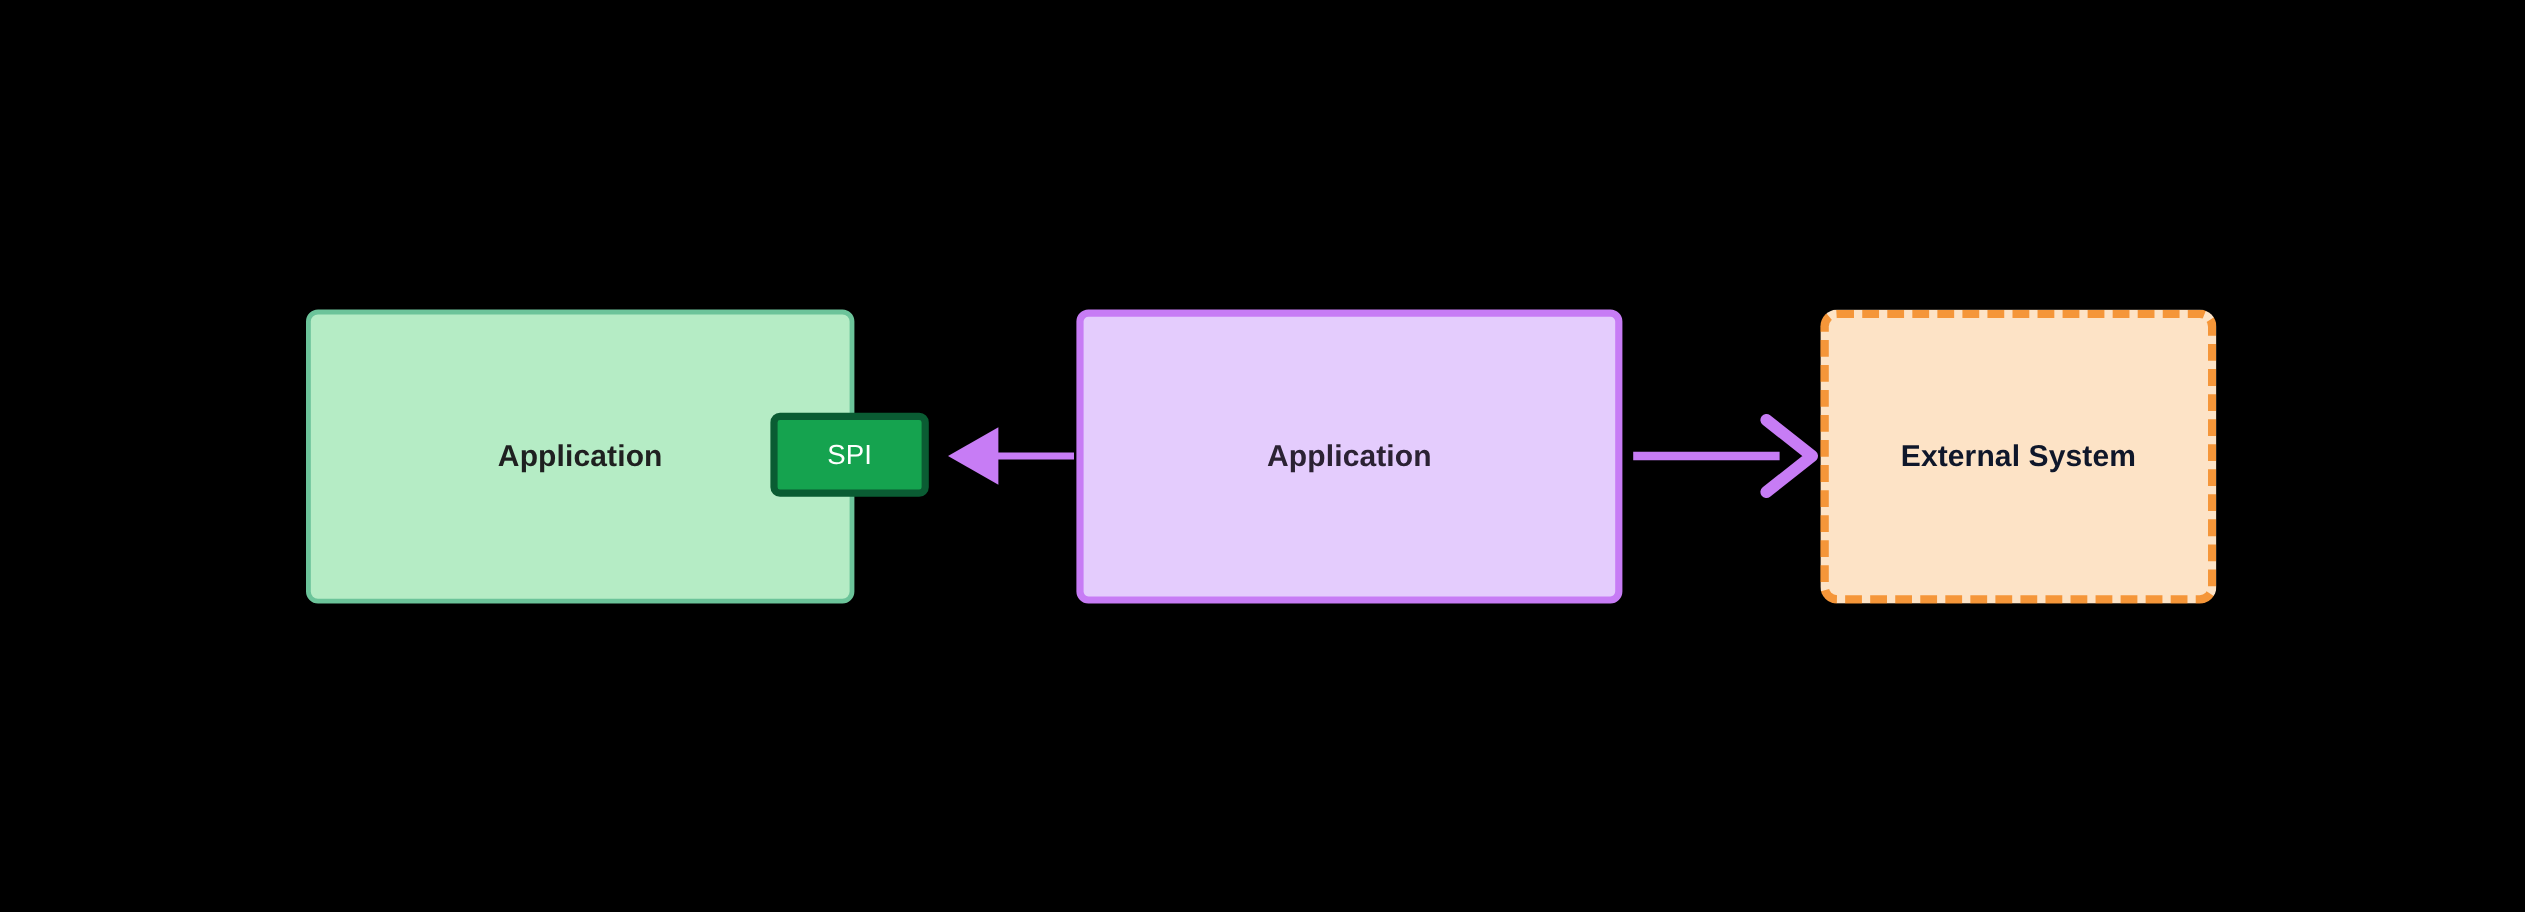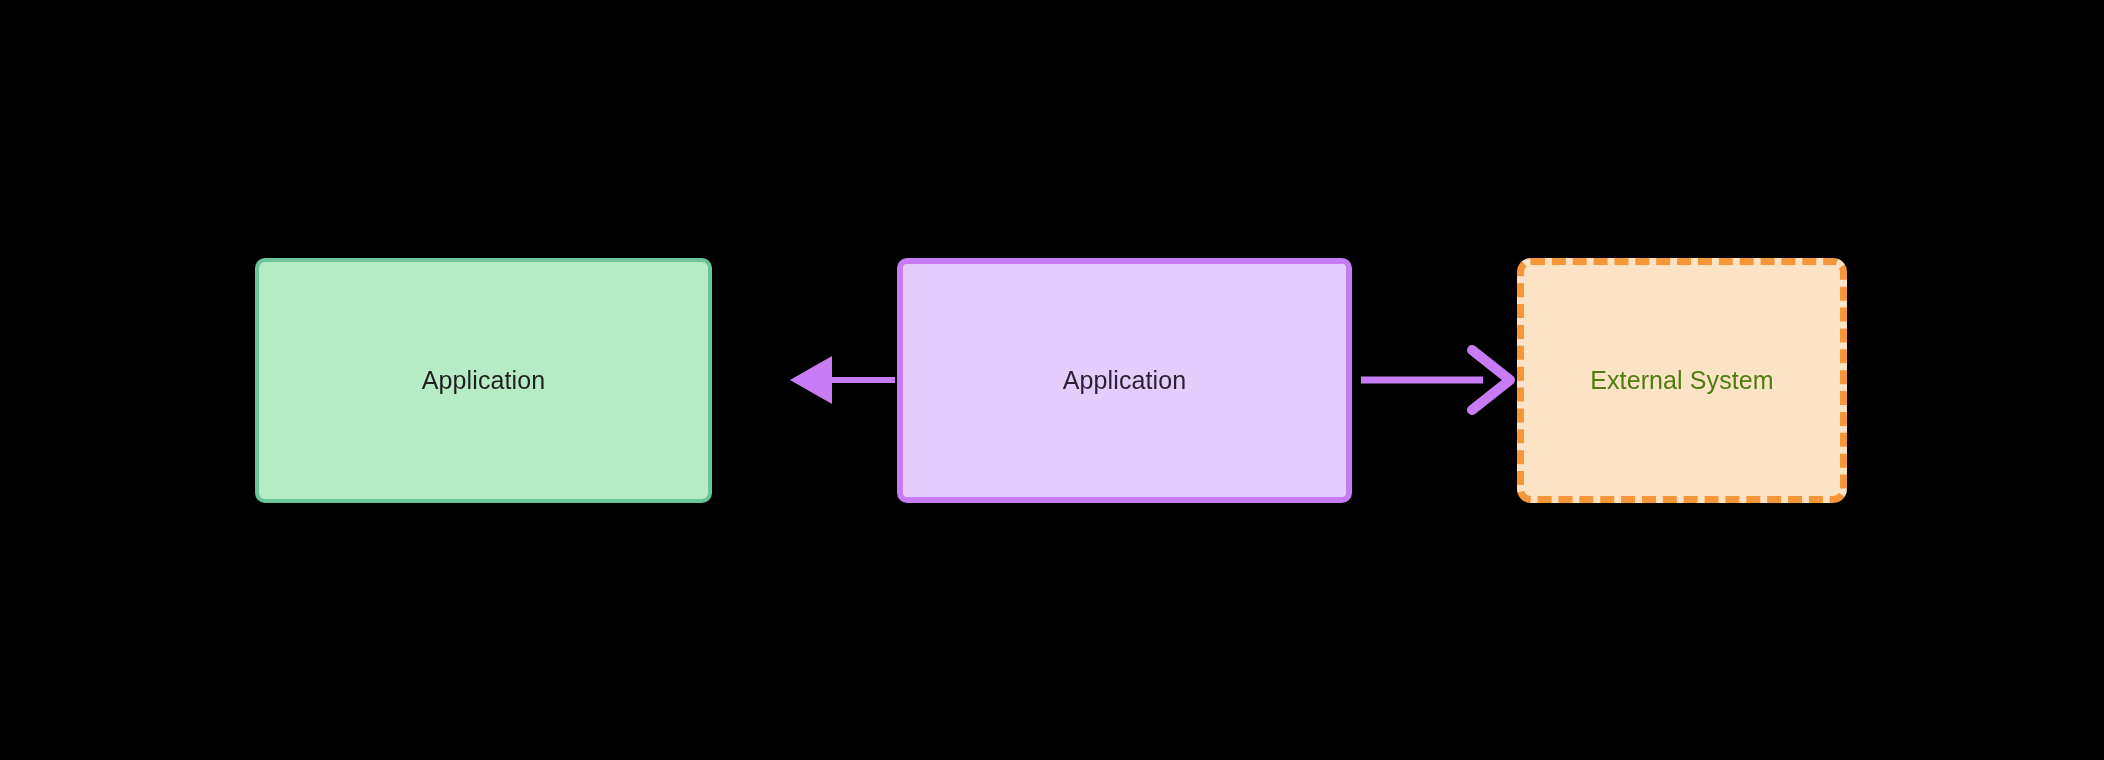--- a/index.html
+++ b/index.html
@@ -27,21 +27,21 @@
   .node {
     position: absolute;
     box-sizing: border-box;
     display: flex;
     align-items: center;
     justify-content: center;
     border-radius: 10px;
   }
   .node-label {
     font-size: 25px;
-    font-weight: normal;
+    font-weight: bold;
     letter-spacing: .1px;
     line-height: 1;
     white-space: nowrap;
   }
 
   
   #node-application {
     left: 255px;
     top: 258px;
     width: 457px;
@@ -92,40 +92,43 @@
   #node-external-system {
     left: 1517px;
     top: 258px;
     width: 330px;
     height: 245px;
     background: #fde3c6;
     border: 7px dashed #f59639;
     border-radius: 14px;
     z-index: 2;
   }
-  #node-external-system .node-label { color: #4d7c0f; }
+  #node-external-system .node-label { color: #0f172a; }
 
   
   .edge {
     position: absolute;
     z-index: 4;
     overflow: visible;
   }
   #edge-integration-to-spi { left: 780px; top: 348px; }
   #edge-integration-to-external { left: 1355px; top: 340px; }
 </style>
 </head>
 <body>
 
 <div class="canvas">
 
   <div class="node" id="node-application">
     <span class="node-label">Application</span>
   </div>
 
+  <div id="badge-spi">
+    <span class="badge-label">SPI</span>
+  </div>
 
   <svg class="edge" id="edge-integration-to-spi" width="120" height="64" viewBox="0 0 120 64">
 
     <line x1="115" y1="32" x2="48" y2="32" stroke="#c77cf5" stroke-width="6"></line>
 
     <polygon points="10,32 52,8 52,56" fill="#c77cf5"></polygon>
   </svg>
 
   <svg class="edge" id="edge-integration-to-external" width="170" height="80" viewBox="0 0 170 80">
 

